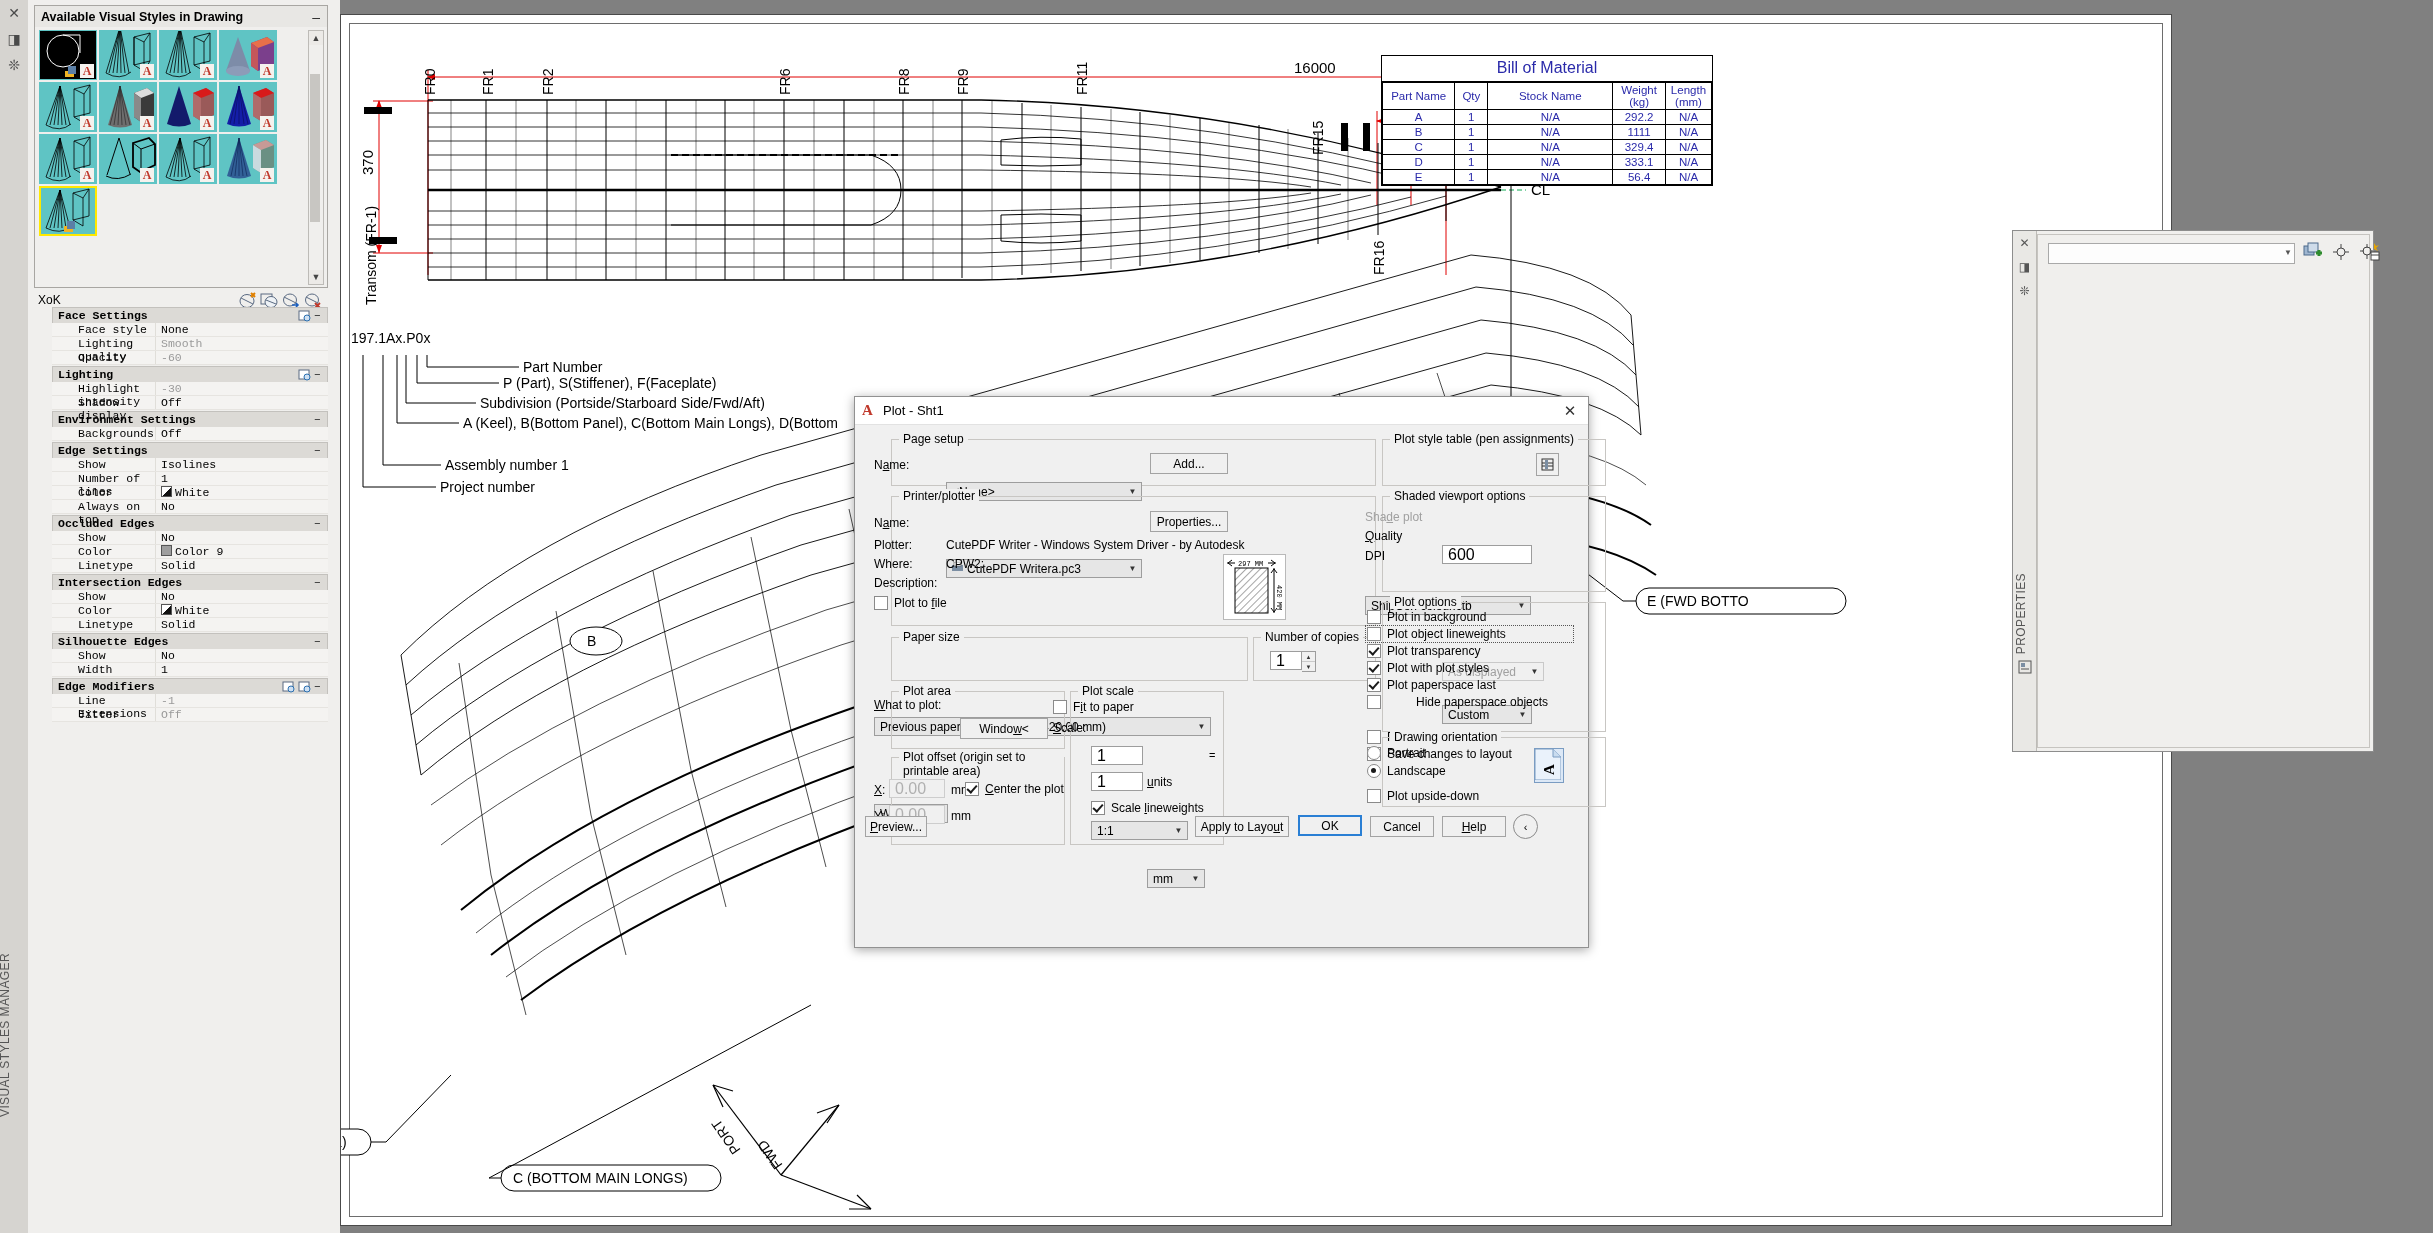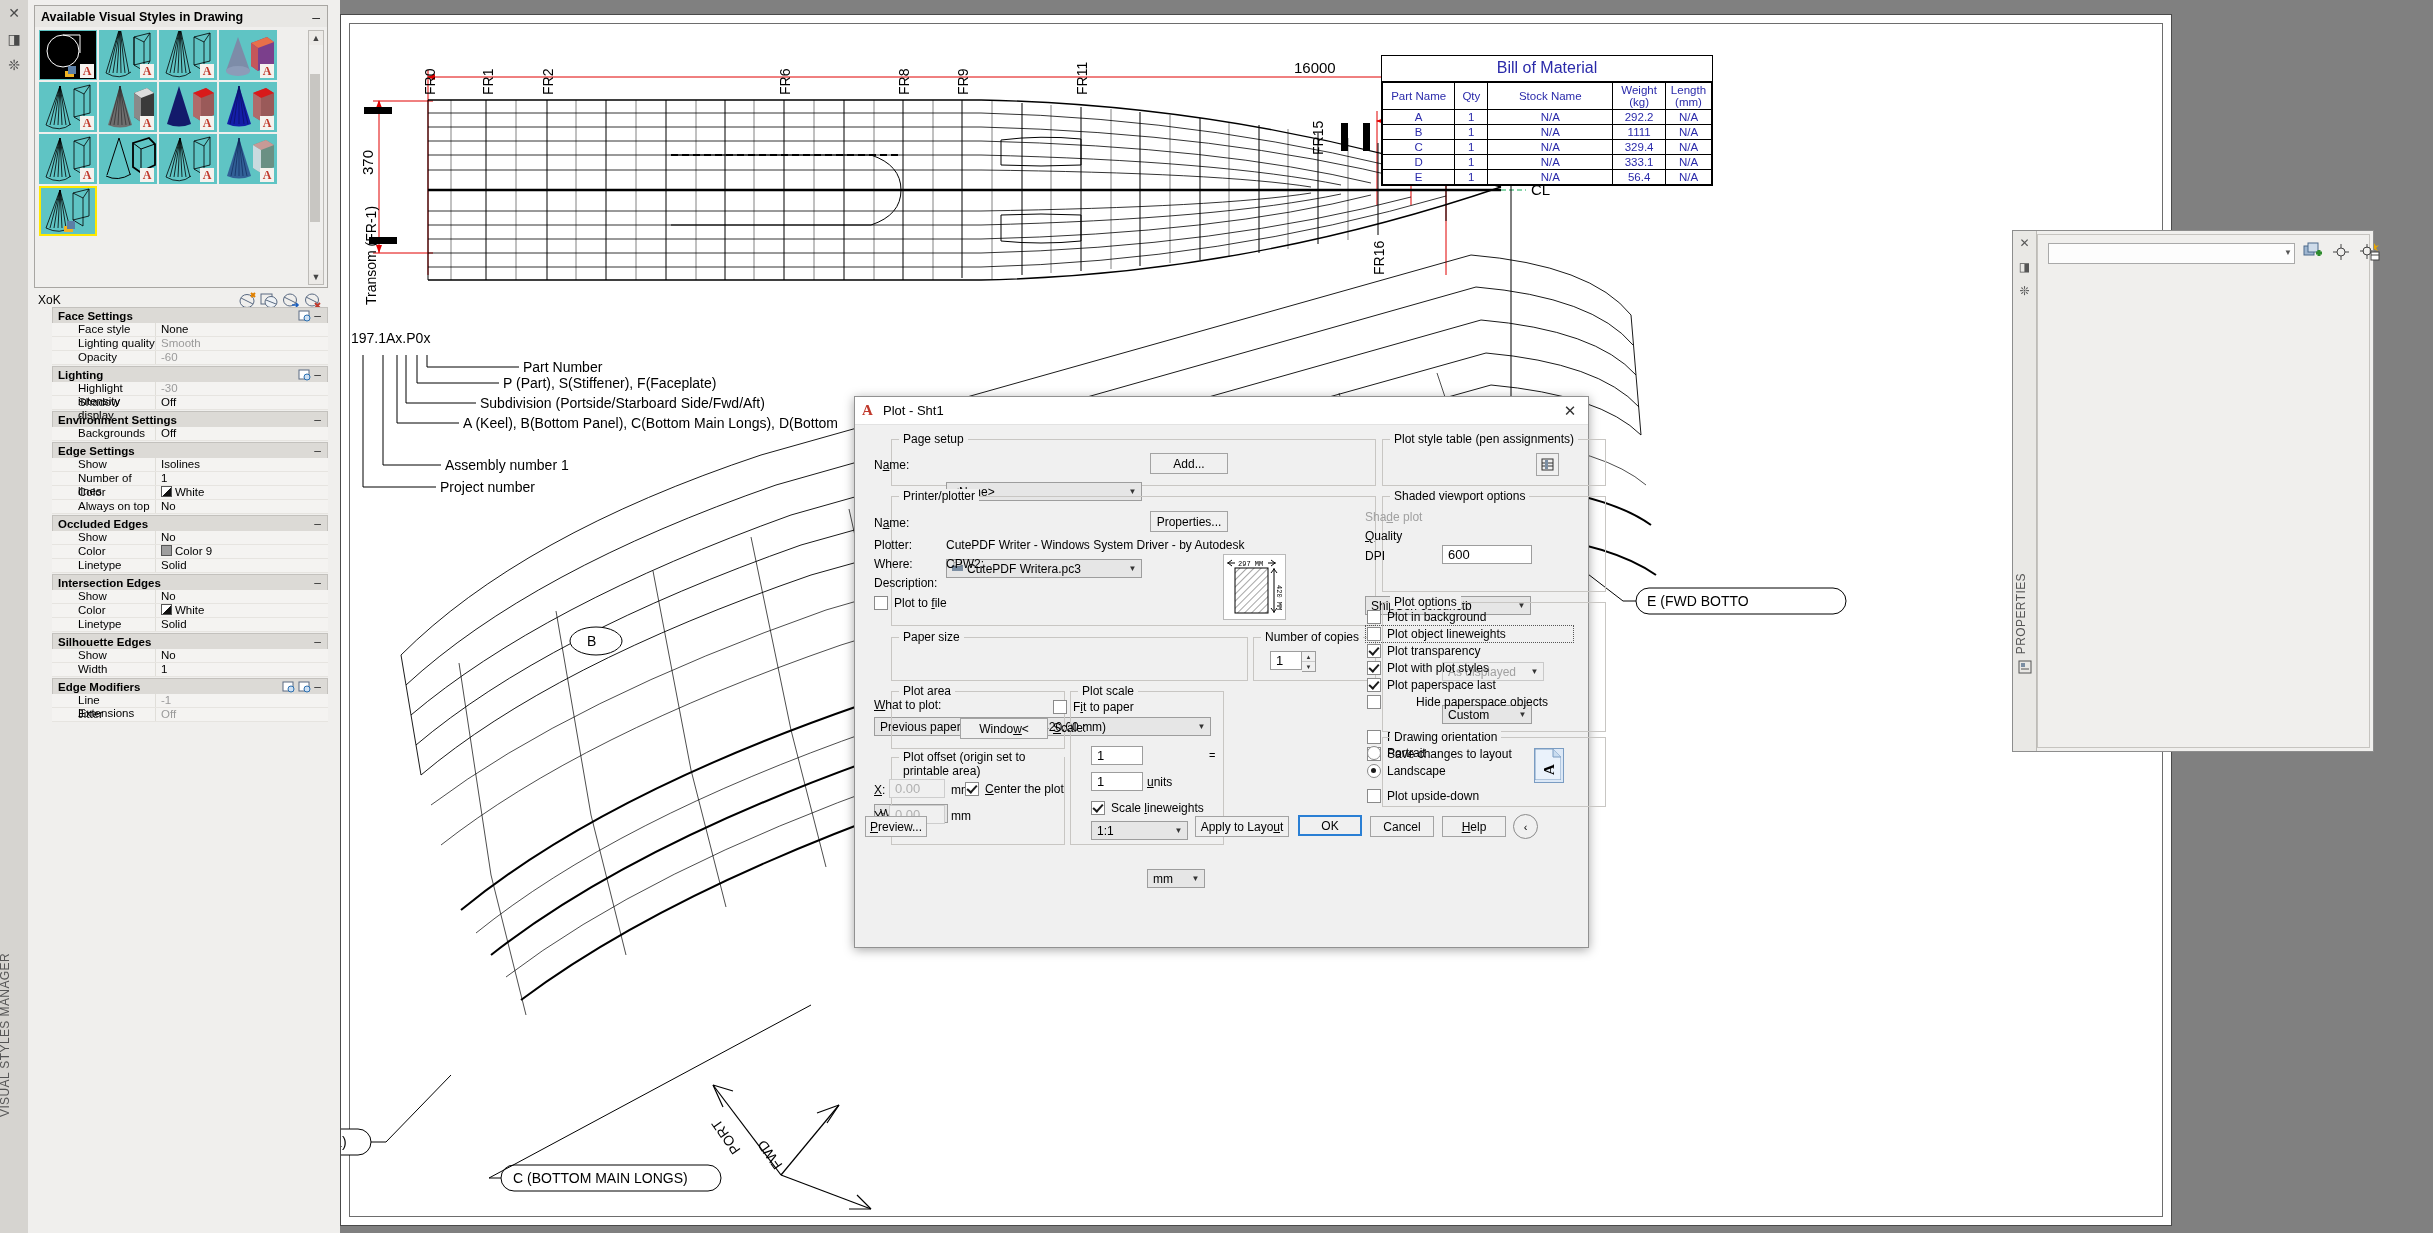--- a/index.html
+++ b/index.html
@@ -37,21 +37,21 @@
   #vsm-scroll{position:absolute;right:3px;top:3px;width:14px;height:253px;background:#f0efed;
               border:1px solid #bdbbb7;}
   #vsm-scroll .arw{height:14px;text-align:center;font-size:9px;line-height:14px;color:#444;background:#eceae7;}
   #vsm-scroll .thumb{position:absolute;left:1px;top:43px;width:10px;height:148px;background:#c8c6c2;}
 
   #vsm-sub{position:absolute;left:6px;top:289px;width:292px;height:22px;display:flex;align-items:center;}
   #vsm-sub .lbl{font-size:12px;padding-left:4px;flex:1;}
   .vs-tool{width:19px;height:19px;margin-right:3px;position:relative;}
 
   
-  #vsm-props{position:absolute;left:24px;top:306px;width:276px;}
+  #vsm-props{position:absolute;left:24px;top:306px;width:276px;font-family:Liberation Mono, monospace;}
   .pg-head{display:flex;align-items:center;height:15px;background:#dcdad6;border:1px solid #c3c1bd;
            border-bottom:none;margin-top:1px;}
   .pg-head .h{font-weight:bold;font-size:11.5px;padding-left:5px;flex:1;}
   .pg-head .ic{width:13px;height:12px;margin-right:3px;}
   .pg-head .mn{padding-right:6px;font-size:12px;line-height:10px;color:#333;}
   .pg-row{display:flex;height:13px;line-height:13px;border-bottom:1px solid #e6e4e0;background:#f4f3f1;}
   .pg-row .k{width:104px;padding-left:26px;font-size:11.5px;box-sizing:border-box;
              border-right:1px solid #e0ded9;}
   .pg-row .v{flex:1;padding-left:5px;font-size:11.5px;}
   .pg-row .v.dim{color:#9a9a9a;}
@@ -92,21 +92,21 @@
   .gb>legend,.gb-l{position:absolute;top:-8px;left:7px;background:#f0f0f0;padding:0 4px;font-size:12px;}
   .fl{font-size:12px;}
   .ul{text-decoration:underline;}
 
   .combo{box-sizing:border-box;background:#e6e6e6;border:1px solid #9d9d9d;height:19px;
          font-size:12px;display:flex;align-items:center;padding-left:5px;position:relative;}
   .combo .cv{flex:1;overflow:hidden;white-space:nowrap;}
   .combo .ar{width:17px;text-align:center;font-size:8px;color:#333;}
   .combo.dis{color:#a0a0a0;background:#f0f0f0;border-color:#c9c9c9;}
 
-  .tbox{box-sizing:border-box;background:#fff;border:1px solid #9d9d9d;height:19px;font-size:13px;
+  .tbox{box-sizing:border-box;background:#fff;border:1px solid #9d9d9d;height:19px;font-size:16px;
         display:flex;align-items:center;padding-left:5px;}
   .tbox.dis{background:#f0f0f0;color:#b0b0b0;border-color:#cdcdcd;}
 
   .btn{box-sizing:border-box;background:#f0f0f0;border:1px solid #a3a3a3;height:21px;
        display:flex;align-items:center;justify-content:center;font-size:12px;}
   .btn.def{border:2px solid #2a7fd4;}
 
   .cbx{display:flex;align-items:center;font-size:12px;margin-bottom:2px;}
   .cbx .bx{width:12px;height:12px;border:1px solid #8a8a8a;background:#fff;margin-right:6px;
            position:relative;flex:0 0 12px;}

